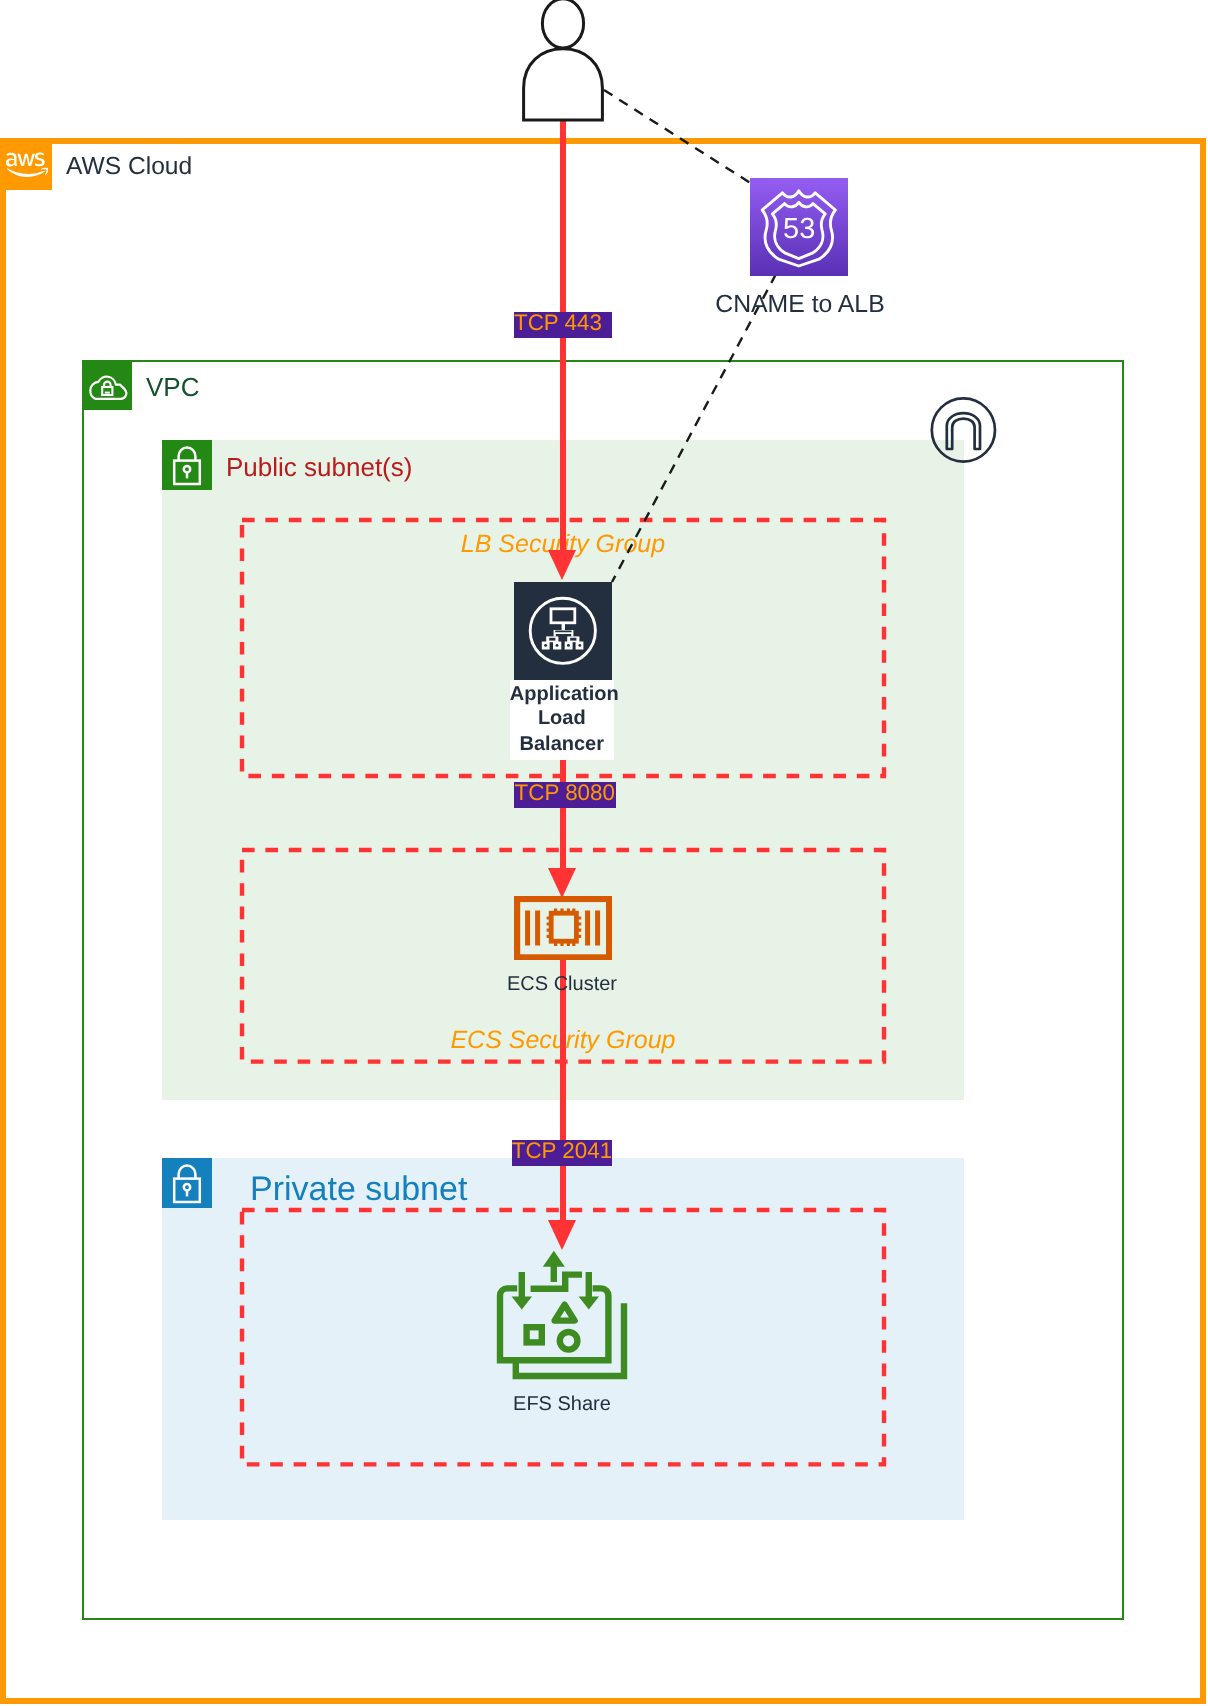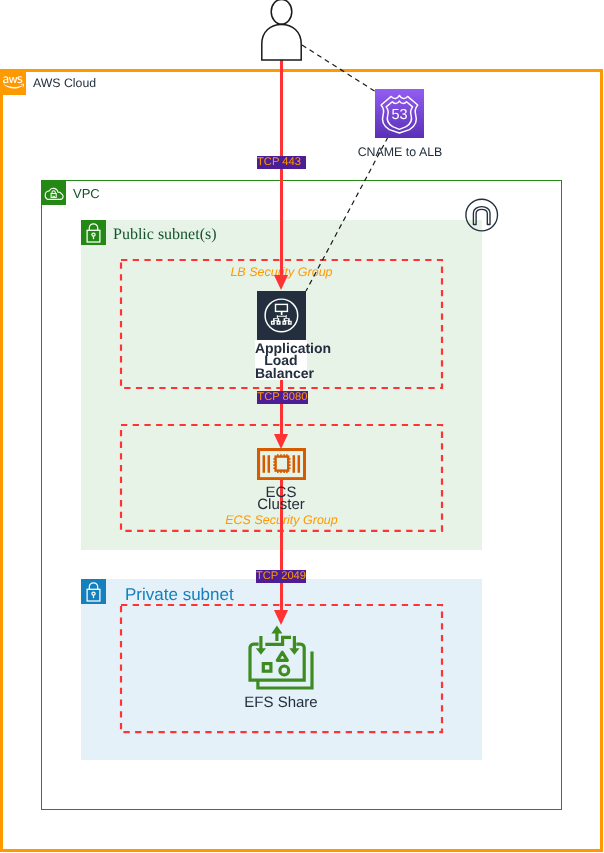--- a/index.html
+++ b/index.html
@@ -23,38 +23,38 @@
   
   .badge{position:absolute;display:flex;align-items:center;justify-content:center;}
   .badge-aws{left:0px;top:69px;width:26px;height:26px;background:#FF9900;}
   .badge-vpc{left:41px;top:180px;width:25px;height:25px;background:#248814;}
   .badge-pub{left:81px;top:220px;width:25px;height:25px;background:#248814;}
   .badge-priv{left:81px;top:579px;width:25px;height:25px;background:#1480BE;}
 
   .lbl{position:absolute;white-space:nowrap;}
   .lbl-aws{left:33px;top:75.5px;font-size:12.3px;color:#232F3E;}
   .lbl-vpc{left:73px;top:186px;font-size:13px;color:#14532d;}
-  .lbl-pub{left:113px;top:226px;font-size:16px;color:#14532d;font-family:Liberation Serif, serif;}
+  .lbl-pub{left:113px;top:226px;font-size:13px;color:#b91c1c;}
   .lbl-priv{left:113px;top:585px;font-size:17px;color:#1480BE;margin-left:12px;}
 
   
   .sg-svg{position:absolute;overflow:visible;}
   .sg-lbl{position:absolute;white-space:nowrap;font-style:italic;font-size:12.5px;
           color:#FF9900;text-align:center;}
 
   
   .vline{position:absolute;width:3px;background:#FF3333;left:280px;}
   .arrowhead{position:absolute;width:0;height:0;
              border-left:7.5px solid transparent;border-right:7.5px solid transparent;
              border-top:15px solid #FF3333;}
   .portlbl{position:absolute;background:#4c1d95;color:#FF9900;font-size:11.2px;
            white-space:nowrap;text-align:left;line-height:12.5px;box-sizing:border-box;}
 
   
-  .node-lbl{position:absolute;text-align:center;color:#232F3E;font-size:15px;
+  .node-lbl{position:absolute;text-align:center;color:#232F3E;font-size:10px;
             line-height:12px;}
   .node-lbl.bold{font-weight:bold;background:#ffffff;}
 </style>
 </head>
 <body>
 
 <div id="canvas">
 
   <div class="grp-aws"></div>
   <div class="badge badge-aws">
@@ -116,21 +116,21 @@
   <div class="arrowhead" style="left:273.5px;top:275px;"></div>
 
   <div class="vline" style="top:339px;height:100px;"></div>
   <div class="arrowhead" style="left:273.5px;top:434px;"></div>
 
   <div class="vline" style="top:479px;height:137px;"></div>
   <div class="arrowhead" style="left:273.8px;top:610px;"></div>
 
   <div class="portlbl" style="left:257px;top:155.5px;width:49px;height:13px;">TCP 443</div>
   <div class="portlbl" style="left:257.3px;top:391.4px;width:50.3px;height:12.5px;">TCP 8080</div>
-  <div class="portlbl" style="left:255.9px;top:570.0px;width:50.1px;height:12.5px;">TCP 2049</div>
+  <div class="portlbl" style="left:255.9px;top:570.0px;width:50.1px;height:12.5px;">TCP 2041</div>
 
   <svg class="abs" style="left:0;top:0;width:604px;height:853px;pointer-events:none;">
     <path d="M302 45 L376 92" stroke="#1A1A1A" stroke-width="1.2" fill="none" stroke-dasharray="5,4"></path>
     <path d="M388 137 L306 291" stroke="#1A1A1A" stroke-width="1.2" fill="none" stroke-dasharray="5,4"></path>
   </svg>
 
   <div class="abs" style="left:256px;top:-2px;width:52px;height:66px;">
     <svg width="52" height="66" viewBox="0 0 52 66">
       <path d="M5.8 62 V46.0 C5.8 33.6 14.6 26.4 25.5 26.4 C36.4 26.4 45.2 33.6 45.2 46.0 V62 Z" fill="#ffffff" stroke="#1A1A1A" stroke-width="1.5" stroke-linejoin="miter"></path>
       <ellipse cx="25.5" cy="13.7" rx="10.3" ry="12.3" fill="#ffffff" stroke="#1A1A1A" stroke-width="1.5"></ellipse>
@@ -184,21 +184,21 @@
       <g fill="#232F3E">
         <circle cx="15.8" cy="31.7" r="0.72"></circle>
         <circle cx="21.5" cy="31.7" r="0.72"></circle>
         <circle cx="27.2" cy="31.7" r="0.72"></circle>
         <circle cx="32.9" cy="31.7" r="0.72"></circle>
       </g>
 
       <path fill="#232F3E" d="M23.9 26.0 h1.4 v7.7 h-1.4 z"></path>
     </svg>
   </div>
-  <div class="node-lbl bold" style="left:254.9px;top:340.0px;width:52.0px;height:40.0px;padding-top:2.0px;box-sizing:border-box;line-height:12.4px;font-size:14px;">
+  <div class="node-lbl bold" style="left:254.9px;top:340.0px;width:52.0px;height:40.0px;padding-top:2.0px;box-sizing:border-box;line-height:12.4px;font-size:10px;">
     <div>Application</div>
     <div>Load</div>
     <div>Balancer</div>
   </div>
 
   <div class="abs" style="left:257px;top:448px;width:49px;height:32px;">
     <svg width="49" height="32" viewBox="0 0 49 32">
       <g stroke="#D55A00" fill="none">
         <rect x="1.55" y="1.5" width="46.0" height="29.2" stroke-width="3.1"></rect>
         <path d="M6.8 7.2 V24.8 M11.8 7.2 V24.8 M36.8 7.2 V24.8 M41.8 7.2 V24.8" stroke-width="2.5"></path>

